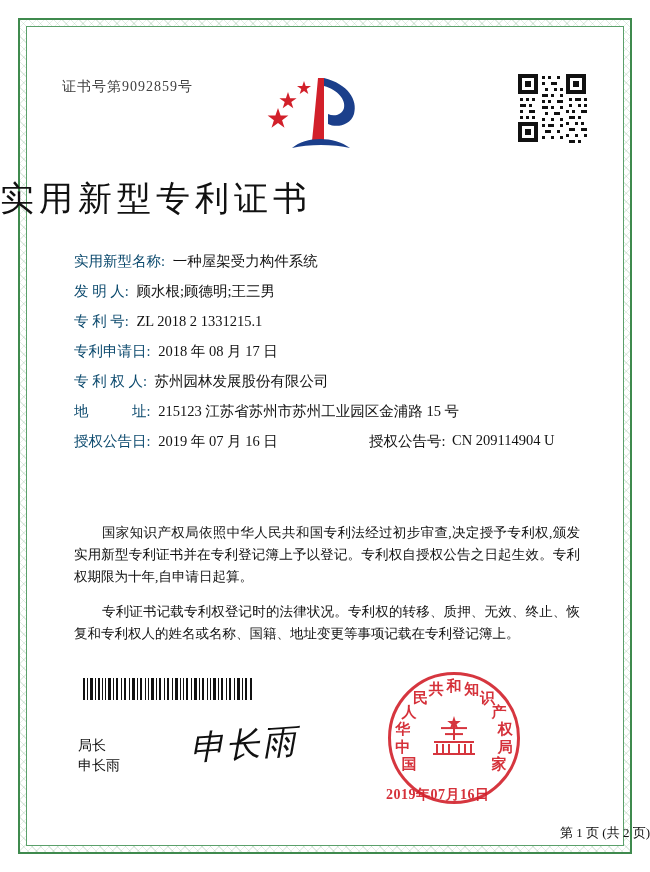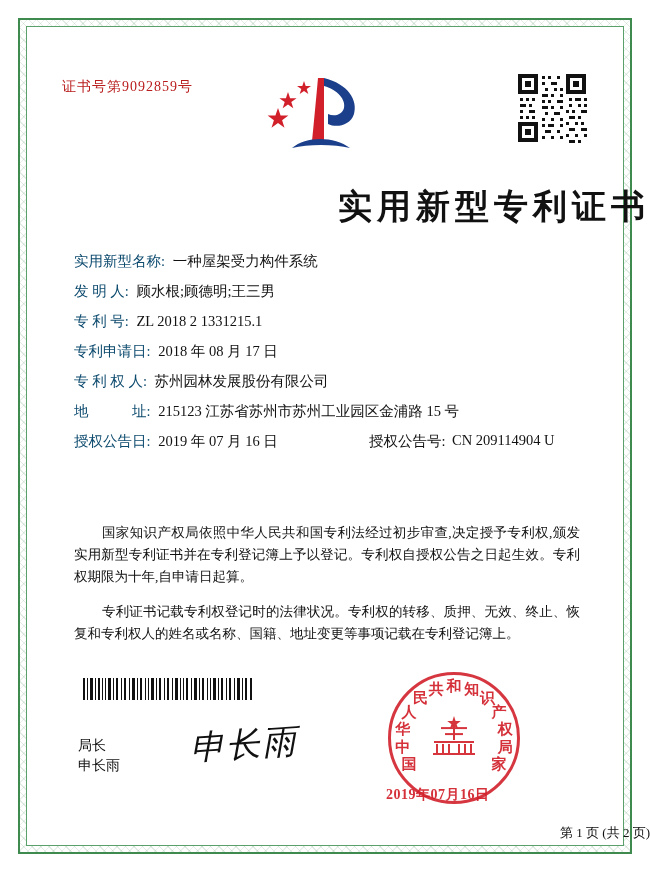--- a/index.html
+++ b/index.html
@@ -55,21 +55,21 @@
   .content {
     position: absolute;
     left: 0; top: 0; right: 0; bottom: 0;
   }
   
   .cert-no {
     position: absolute;
     left: 62px;
     top: 78px;
     font-size: 14px;
-    color: #b91c1c;
+    color: #404040;
     letter-spacing: 1px;
     font-family: "Liberation Serif", "DejaVu Serif", serif;
   }
   
   .logo {
     position: absolute;
     left: 262px;
     top: 70px;
     width: 110px;
     height: 90px;
@@ -81,27 +81,26 @@
     top: 72px;
     width: 72px;
     height: 72px;
   }
   
   .title {
     position: absolute;
     left: 0;
     right: 0;
     top: 176px;
-    text-align: right;
+    text-align: left;
     font-size: 34px;
-    font-weight: bold;
+    font-weight: normal;
     letter-spacing: 5px;
     color: #111;
     font-family: "Liberation Serif", "DejaVu Serif", serif;
-    margin-top: 8px;
   }
   
   .fields {
     position: absolute;
     left: 74px;
     top: 252px;
     right: 70px;
   }
   .field-row {
     position: relative;

